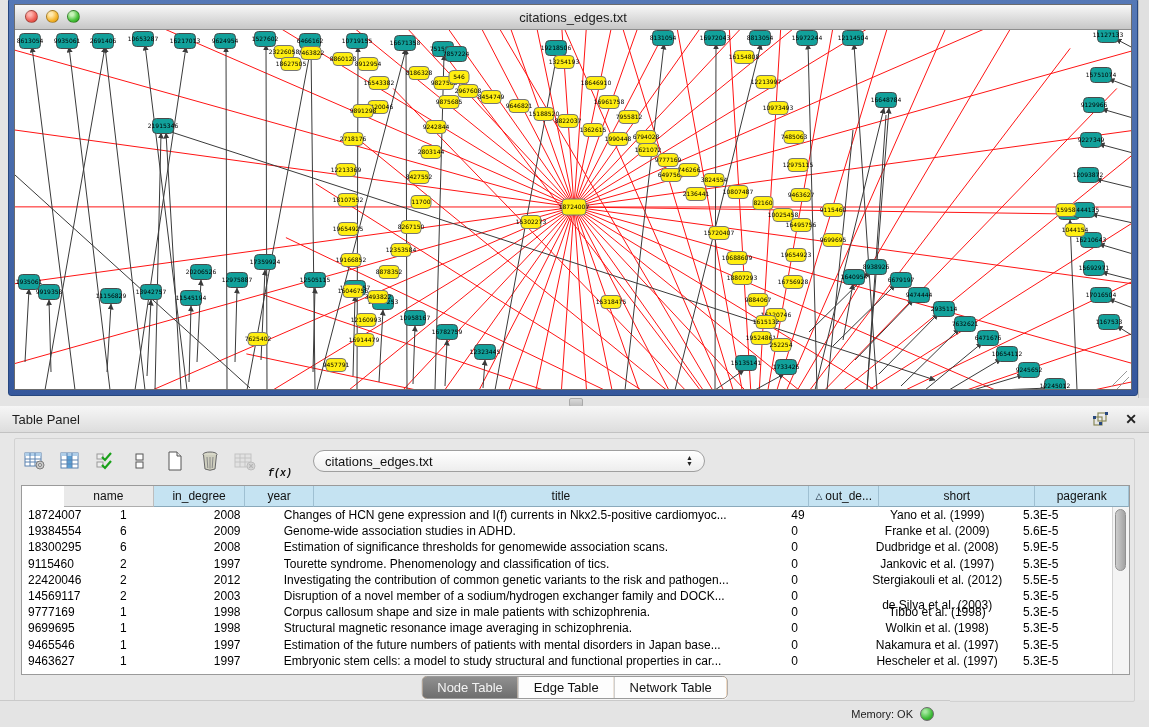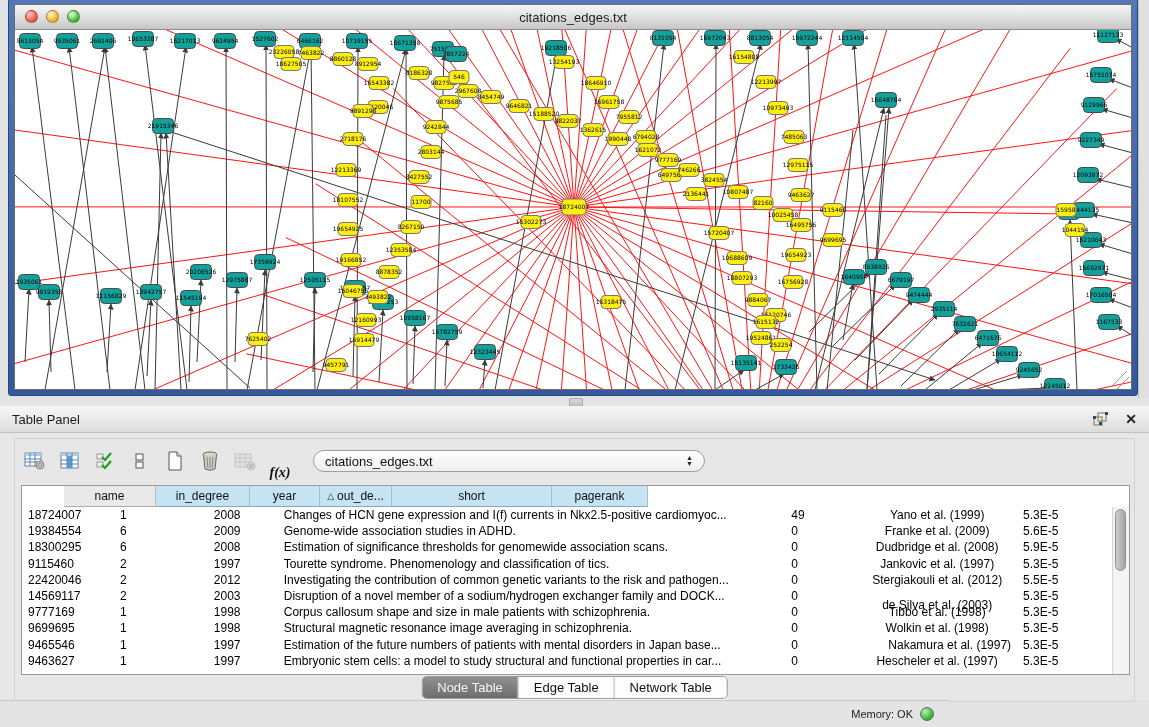--- a/index.html
+++ b/index.html
@@ -23,21 +23,21 @@
 
   
   .table-panel{position:absolute;left:0;top:406px;width:1149px;height:294px;background:#e7e7e7;}
   .panel-titlebar{height:27px;background:linear-gradient(#f6f6f6,#dddddd);border-bottom:1px solid #c2c2c2;display:flex;align-items:center;padding:0 12px;font-size:13px;color:#1d1d1d;box-sizing:border-box;}
   .panel-controls{margin-left:auto;display:flex;align-items:center;gap:16px;}
   .close-x{font-size:14px;font-weight:bold;color:#222;line-height:14px;}
   .panel-body{position:absolute;left:14px;right:14px;top:32px;height:262px;border:1px solid #d2d2d2;border-radius:2px;}
 
   .tp-toolbar{position:absolute;left:6px;top:4px;height:36px;display:flex;align-items:center;gap:7px;}
   .tool-btn{width:28px;height:28px;display:flex;align-items:center;justify-content:center;}
-  .fx{font-family:Liberation Serif, serif;font-style:italic;font-weight:bold;font-size:14px;color:#111;margin-top:24px;}
+  .fx{font-family:Liberation Mono, monospace;font-style:italic;font-weight:bold;font-size:10px;color:#111;margin-top:24px;}
   .combo{width:392px;height:22px;background:linear-gradient(#ffffff,#ededed);border:1px solid #9f9f9f;border-radius:12px;display:flex;align-items:center;padding:0 11px;font-size:13px;color:#111;margin-left:12px;box-sizing:border-box;}
   .combo-arrows{margin-left:auto;display:flex;flex-direction:column;line-height:6px;font-size:7px;color:#222;}
 
   .data-table{position:absolute;left:6px;right:4px;top:46px;height:190px;background:#fff;border:1px solid #9a9a9a;overflow:hidden;box-sizing:border-box;padding-left:42px;}
   .thead{display:flex;height:21px;}
   .th{box-sizing:border-box;border-right:1px solid #9fc0d2;border-bottom:1px solid #8aa9bb;background:#c5e3f2;font-size:12px;display:flex;align-items:center;justify-content:center;color:#111;overflow:hidden;white-space:nowrap;}
   .th.gray{background:#e9e9e9;border-right:1px solid #bdbdbd;border-bottom:1px solid #adadad;}
   .sort-tri{font-size:9px;margin-right:3px;color:#123;}
   .tbody{position:absolute;top:21px;left:0;right:16px;bottom:0;overflow:hidden;}
   .tr{display:flex;height:16.2px;font-size:12px;align-items:center;color:#000;}
@@ -845,20 +845,21 @@
             <span>▼</span>
           </span>
       </div>
     </div>
 
     <div class="data-table">
       <div class="thead" id="thead">
           <div class="th gray" style="width: 92px;">name</div>
           <div class="th" style="width: 94px;">in_degree</div>
           <div class="th" style="width: 70px;">year</div>
+          <div class="th" style="width: 508px;">title</div>
           <div class="th" style="width: 72px;"><span class="sort-tri">△</span>out_de...</div>
           <div class="th" style="width: 160px;">short</div>
           <div class="th" style="width: 96px;">pagerank</div>
         </div>
       <div class="tbody" id="tbody">
           <div class="tr">
             <div class="td" style="width: 92px;">18724007</div>
             <div class="td" style="width: 94px;">1</div>
             <div class="td" style="width: 70px;">2008</div>
             <div class="td" style="width: 508px;">Changes of HCN gene expression and I(f) currents in Nkx2.5-positive cardiomyoc...</div>
@@ -928,21 +929,21 @@
             <div class="td" style="width: 72px;">0</div>
             <div class="td center" style="width: 160px;">Wolkin et al. (1998)</div>
             <div class="td" style="width: 96px;">5.3E-5</div>
           </div>
           <div class="tr">
             <div class="td" style="width: 92px;">9465546</div>
             <div class="td" style="width: 94px;">1</div>
             <div class="td" style="width: 70px;">1997</div>
             <div class="td" style="width: 508px;">Estimation of the future numbers of patients with mental disorders in Japan base...</div>
             <div class="td" style="width: 72px;">0</div>
-            <div class="td center" style="width: 160px; text-align: right;">Nakamura et al. (1997)</div>
+            <div class="td center" style="width: 160px;">Nakamura et al. (1997)</div>
             <div class="td" style="width: 96px;">5.3E-5</div>
           </div>
           <div class="tr">
             <div class="td" style="width: 92px;">9463627</div>
             <div class="td" style="width: 94px;">1</div>
             <div class="td" style="width: 70px;">1997</div>
             <div class="td" style="width: 508px;">Embryonic stem cells: a model to study structural and functional properties in car...</div>
             <div class="td" style="width: 72px;">0</div>
             <div class="td center" style="width: 160px;">Hescheler et al. (1997)</div>
             <div class="td" style="width: 96px;">5.3E-5</div>

